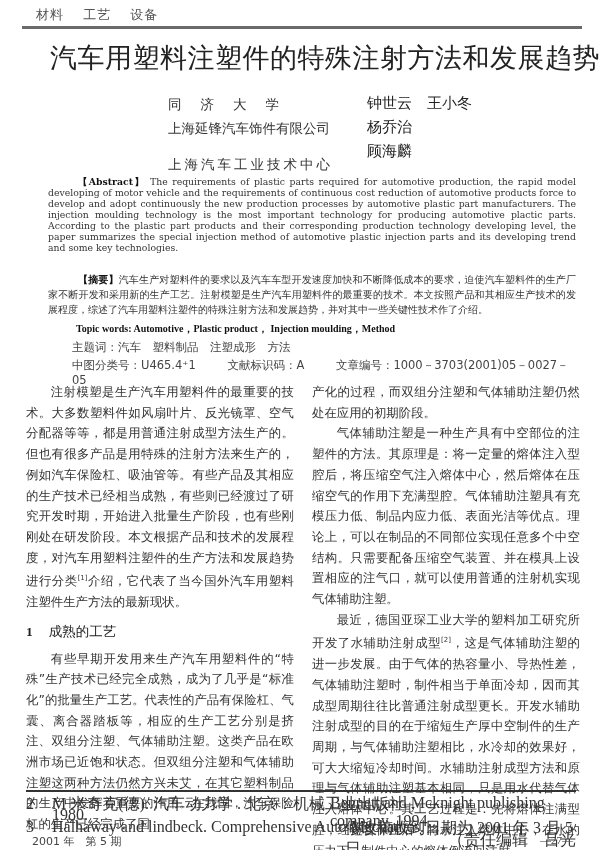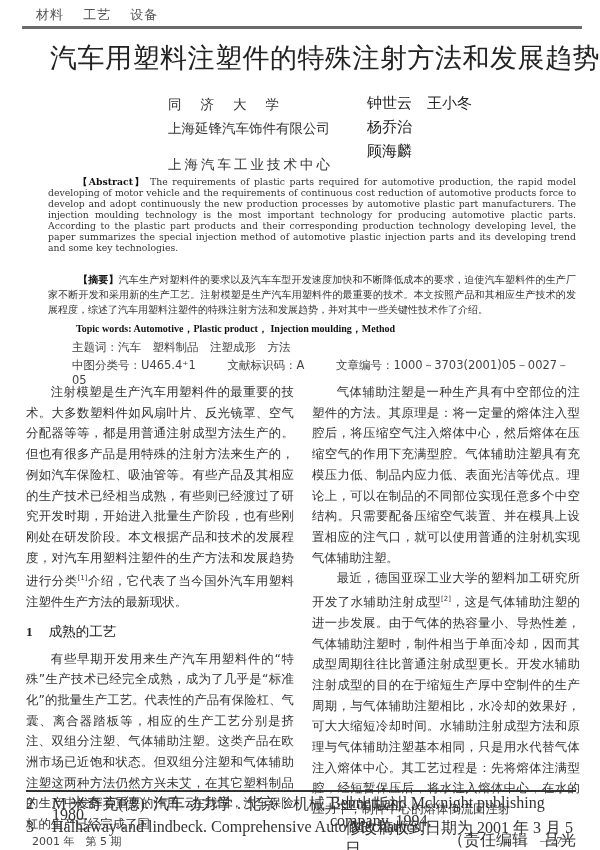--- a/index.html
+++ b/index.html
@@ -92,20 +92,21 @@
 
 <div class="abs col col-left" data-name="left-column">
   <p data-name="intro-paragraph"><span>注射模塑是生产汽车用塑料件的最重要的技术。大多数塑料件如风扇叶片、反光镜罩、空气分配器等等，都是用普通注射成型方法生产的。但也有很多产品是用特殊的注射方法来生产的，例如汽车保险杠、吸油管等。有些产品及其相应的生产技术已经相当成熟，有些则已经渡过了研究开发时期，开始进入批量生产阶段，也有些刚刚处在研发阶段。本文根据产品和技术的发展程度，对汽车用塑料注塑件的生产方法和发展趋势进行分类</span><sup data-name="citation-ref">[1]</sup><span>介绍，它代表了当今国外汽车用塑料注塑件生产方法的最新现状。</span></p>
   <div class="sec-head" data-name="section-heading">
     <span class="num" data-name="section-number">1</span><span data-name="section-title">成熟的工艺</span>
   </div>
   <p data-name="section-paragraph">有些早期开发用来生产汽车用塑料件的“特殊”生产技术已经完全成熟，成为了几乎是“标准化”的批量生产工艺。代表性的产品有保险杠、气囊、离合器踏板等，相应的生产工艺分别是挤注、双组分注塑、气体辅助注塑。这类产品在欧洲市场已近饱和状态。但双组分注塑和气体辅助注塑这两种方法仍然方兴未艾，在其它塑料制品的生产中发挥着重要的作用。在我国，汽车保险杠的生产已经完成了国</p>
 </div>
 
 <div class="abs col col-right" data-name="right-column">
+  <p class="noindent" data-name="continued-paragraph">产化的过程，而双组分注塑和气体辅助注塑仍然处在应用的初期阶段。</p>
   <p data-name="gas-assist-paragraph">气体辅助注塑是一种生产具有中空部位的注塑件的方法。其原理是：将一定量的熔体注入型腔后，将压缩空气注入熔体中心，然后熔体在压缩空气的作用下充满型腔。气体辅助注塑具有充模压力低、制品内应力低、表面光洁等优点。理论上，可以在制品的不同部位实现任意多个中空结构。只需要配备压缩空气装置、并在模具上设置相应的注气口，就可以使用普通的注射机实现气体辅助注塑。</p>
   <p data-name="water-assist-paragraph"><span>最近，德国亚琛工业大学的塑料加工研究所开发了水辅助注射成型</span><sup data-name="citation-ref">[2]</sup><span>，这是气体辅助注塑的进一步发展。由于气体的热容量小、导热性差，气体辅助注塑时，制件相当于单面冷却，因而其成型周期往往比普通注射成型更长。开发水辅助注射成型的目的在于缩短生产厚中空制件的生产周期，与气体辅助注塑相比，水冷却的效果好，可大大缩短冷却时间。水辅助注射成型方法和原理与气体辅助注塑基本相同，只是用水代替气体注入熔体中心。其工艺过程是：先将熔体注满型腔，经短暂保压后，将水注入熔体中心，在水的压力下，制件中心的熔体倒流回注射</span></p>
 </div>
 
 <div class="abs foot-rule" data-name="footnote-rule"></div>
 
 <div class="abs fn" style="left:26px; top:804px;" data-name="footnote-2">
   <span class="fn-num">2</span><span>M 米奇克(德). 汽车动力学 . 北京：机械工业出版社，</span>
 </div>
 <div class="abs fn" style="left:52px; top:820px;" data-name="footnote-2-cont">1980.</div>

